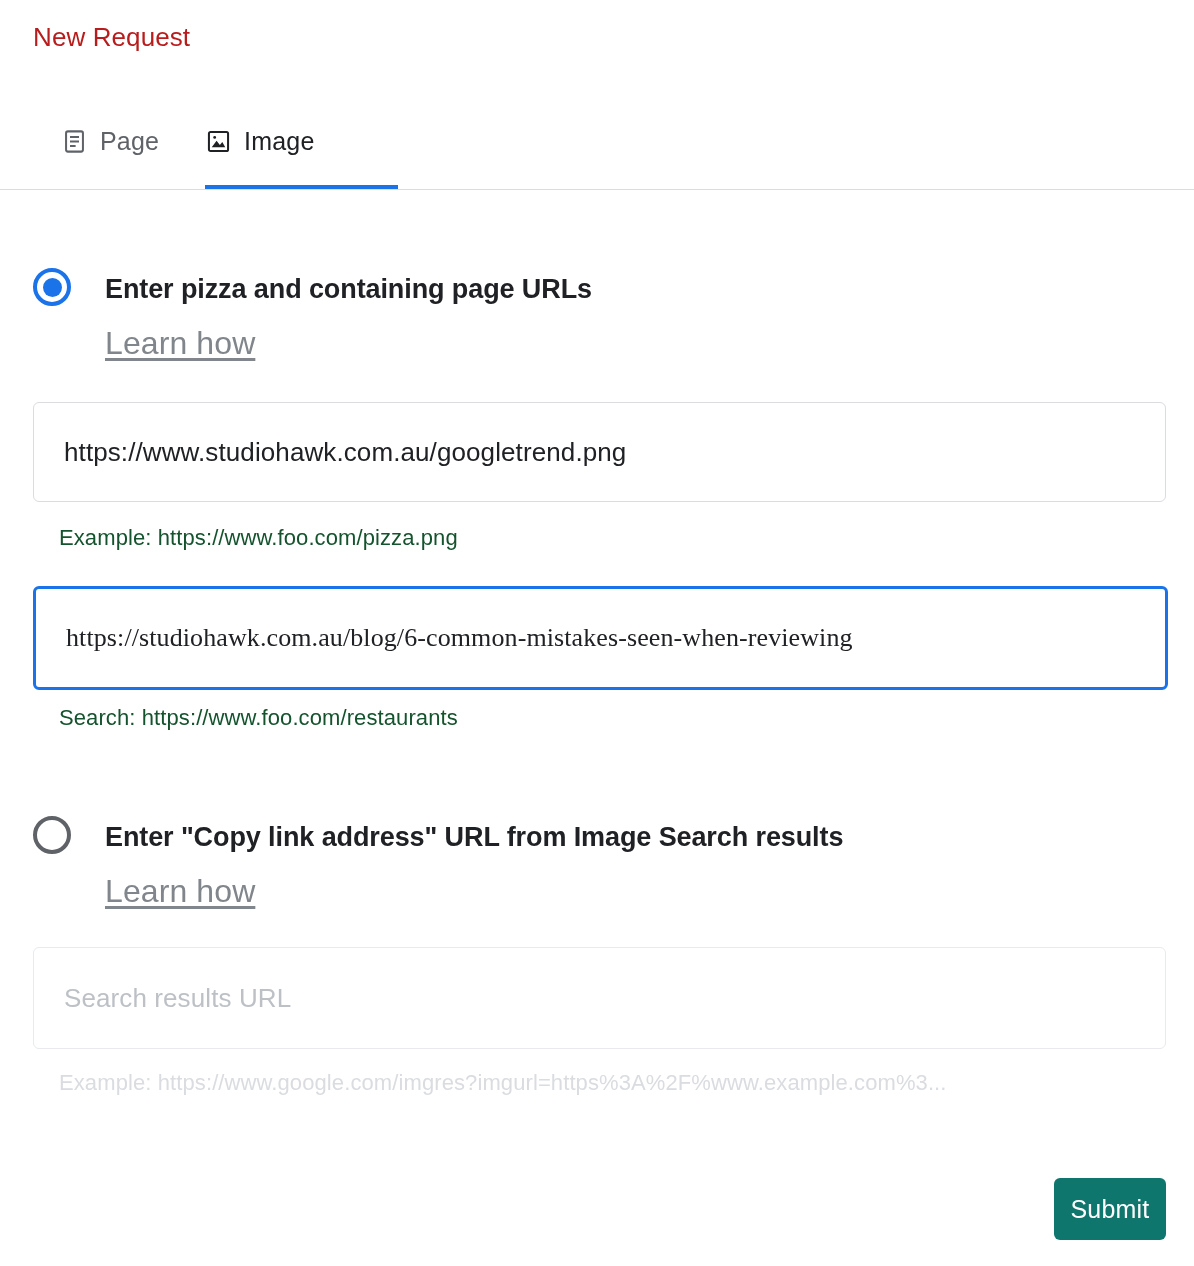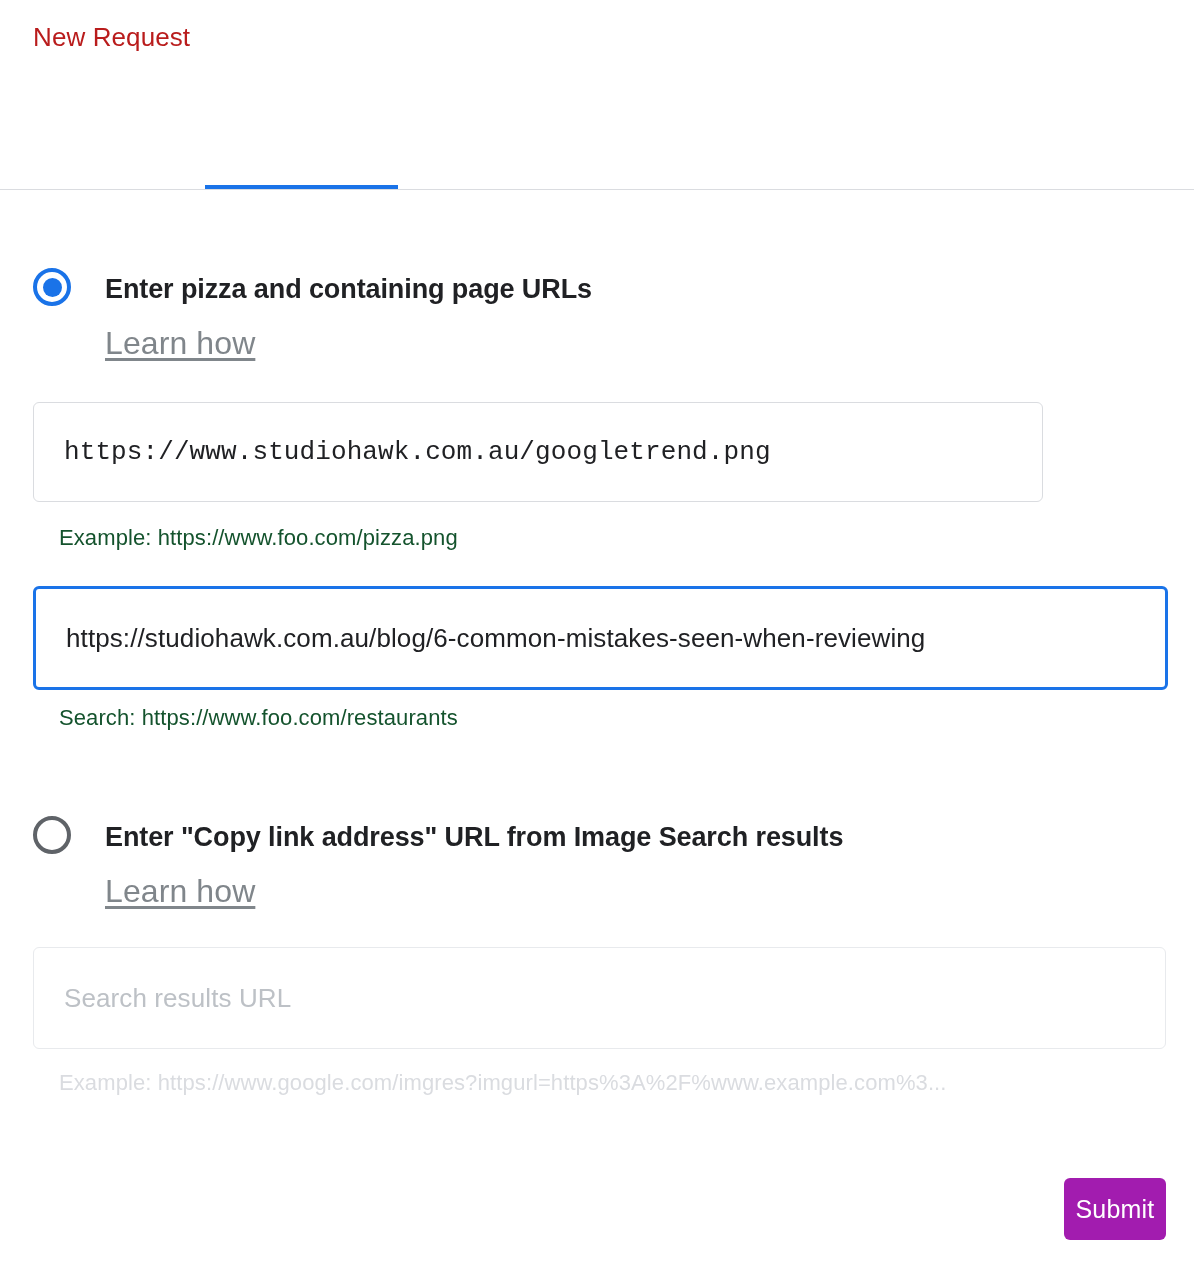--- a/index.html
+++ b/index.html
@@ -166,22 +166,22 @@
   .field.focused {
     border: 3px solid #1a73e8;
   }
   .field.disabled {
     border: 1px solid #e8eaed;
   }
   .field.disabled .field-text {
     color: #bdc1c6;
   }
 
-  .field-image-url { left: 33px; top: 402px; width: 1010px; height: 100px; font-family: Liberation Mono, monospace; }
-  .field-page-url  { left: 33px; top: 586px; width: 1135px; height: 104px; }
+  .field-image-url { left: 33px; top: 402px; width: 1133px; height: 100px; }
+  .field-page-url  { left: 33px; top: 586px; width: 1135px; height: 104px; font-family: Liberation Serif, serif; }
   .field-search-url{ left: 33px; top: 947px; width: 1133px; height: 102px; }
 
   .hint {
     position: absolute;
     left: 59px;
     font-size: 22px;
     color: #14532d;
     letter-spacing: 0.1px;
     white-space: nowrap;
   }
@@ -209,40 +209,61 @@
     background: transparent;
     border: none;
     border-radius: 6px;
     cursor: pointer;
     letter-spacing: 0.2px;
   }
   .btn-submit {
     position: absolute;
     right: 28px;
     top: 0;
-    width: 102px;
+    width: 112px;
     height: 62px;
     font-family: "Liberation Sans", sans-serif;
     font-size: 25px;
     color: #ffffff;
-    background: #a21caf;
+    background: #0f766e;
     border: none;
     border-radius: 6px;
     cursor: pointer;
     letter-spacing: 0.2px;
   }
 </style>
 </head>
 <body>
 
 <div class="dialog-title">New Request</div>
 
 <div class="tabbar">
 
-
+  <div class="tab tab-page">
+    <span class="tab-icon">
+      <svg viewBox="0 0 24 24" width="27" height="27" fill="none" stroke="#5f6368" stroke-width="1.8">
+        <rect x="4.5" y="3" width="15" height="18" rx="1.6"></rect>
+        <line x1="8" y1="8" x2="16" y2="8" stroke-width="1.8"></line>
+        <line x1="8" y1="12" x2="16" y2="12" stroke-width="1.8"></line>
+        <line x1="8" y1="16" x2="13" y2="16" stroke-width="1.8"></line>
+      </svg>
+    </span>
+    <span class="tab-label">Page</span>
+  </div>
+
+  <div class="tab tab-image">
+    <span class="tab-icon">
+      <svg viewBox="0 0 24 24" width="27" height="27" fill="none" stroke="#202124" stroke-width="1.8">
+        <rect x="3.5" y="3.5" width="17" height="17" rx="1.4"></rect>
+        <path d="M6 17.2 L10.3 11.4 L13.2 15.1 L15.4 12.4 L18 17.2 Z" fill="#202124" stroke="none"></path>
+        <circle cx="8.6" cy="8.4" r="1.25" fill="#202124" stroke="none"></circle>
+      </svg>
+    </span>
+    <span class="tab-label">Image</span>
+  </div>
 
   <div class="tab-underline"></div>
   <div class="tabbar-divider"></div>
 </div>
 
 <div class="option option-a">
   <div class="radio checked"></div>
   <div class="option-label">Enter pizza and containing page URLs</div>
   <a class="learn-how">Learn how</a>
 </div>

